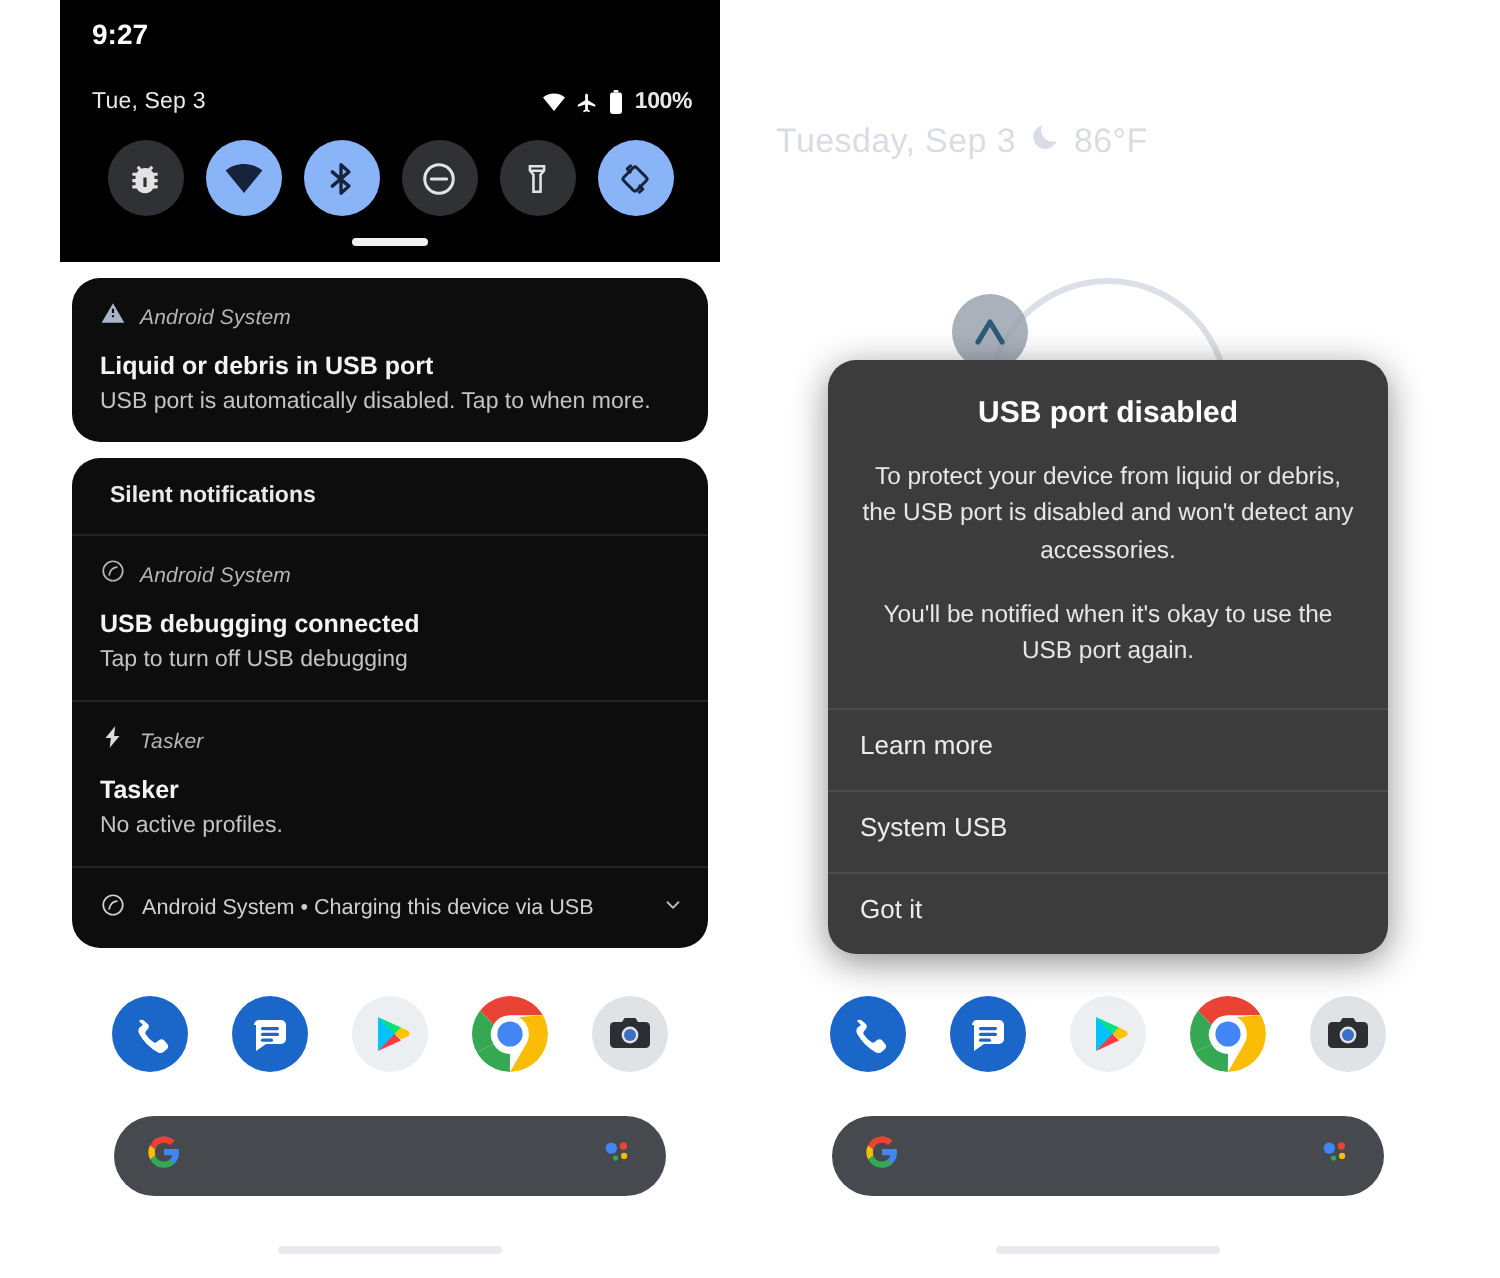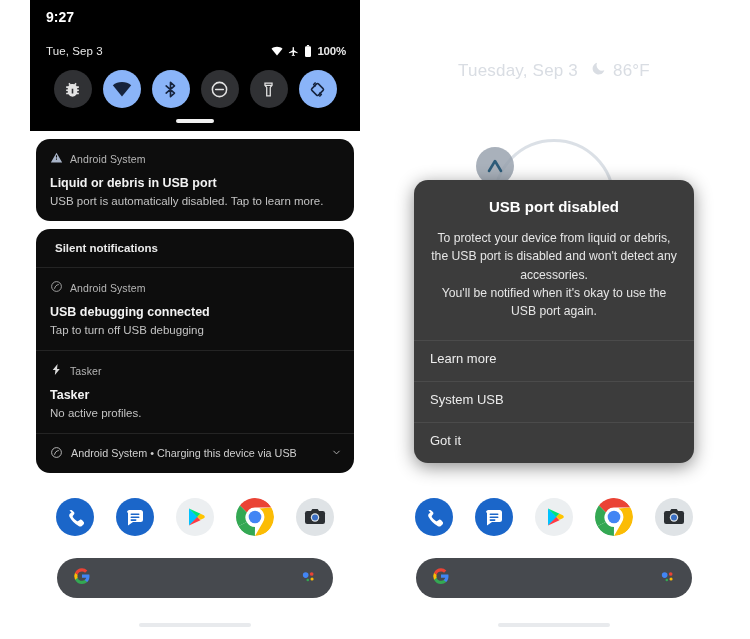--- a/index.html
+++ b/index.html
@@ -71,21 +71,21 @@
     width: 38px; height: 4px; border-radius: 3px; background: #f1f1f1;
   }
 
   
   .notif-area { position: absolute; top: 131px; left: 0; right: 0; z-index: 20; }
   .notif-group {
     margin: 8px 6px 0 6px; background: #0d0d0d; border-radius: 14px;
     overflow: hidden; box-shadow: 0 0 0 .5px rgba(255,255,255,.05);
   }
   .notif-card { padding: 11px 14px 12px 14px; }
-  .notif-head { display: flex; align-items: center; gap: 7px; margin-bottom: 7px; }
+  .notif-head { display: flex; align-items: center; gap: 7px; margin-bottom: 7px; font-style: italic; }
   .notif-app { color: #b6b6b6; font-size: 10.5px; letter-spacing: .1px; }
   .notif-title { color: #f3f3f3; font-size: 12.5px; font-weight: bold; line-height: 1.35; }
   .notif-body { color: #c3c3c3; font-size: 11.5px; line-height: 1.4; margin-top: 1px; }
   .notif-sep { height: 1px; background: #242424; margin: 0 0; }
   .silent-header {
     padding: 13px 14px 13px 19px; color: #eaeaea;
     font-size: 11.5px; font-weight: bold;
   }
   .notif-compact {
     display: flex; align-items: center; gap: 8px;
@@ -102,21 +102,21 @@
   
   .ghost-labels {
     position: absolute; top: 457px; left: 0; right: 0; z-index: 5;
     display: flex; color: rgba(255,255,255,.30); font-size: 9px;
   }
   .ghost-labels span { position: absolute; white-space: nowrap; }
 
   
   .lock-clock {
     position: absolute; top: 60px; left: 0; right: 0; z-index: 6;
-    display: flex; align-items: center; justify-content: center; gap: 13px;
+    display: flex; align-items: center; gap: 7px;
     color: #d9dde3; font-size: 17px; letter-spacing: .2px;
   }
   .lock-temp { display: flex; align-items: center; gap: 6px; font-size: 17px; }
 
   .home-icon-row { position: absolute; top: 131px; left: 0; right: 0; z-index: 4; }
   .app-chip {
     position: absolute; width: 38px; height: 38px; border-radius: 50%;
     background: rgba(150,160,172,.82);
     display: flex; align-items: center; justify-content: center;
   }
@@ -133,21 +133,21 @@
     overflow: hidden; box-shadow: 0 4px 18px rgba(0,0,0,.45);
   }
   .dlg-title {
     color: #fff; font-size: 15px; font-weight: bold;
     text-align: center; padding: 18px 16px 14px 16px;
   }
   .dlg-body {
     color: #e6e6e6; font-size: 12.2px; line-height: 1.5;
     text-align: center; padding: 0 16px 6px 16px;
   }
-  .dlg-body p + p { }
+  .dlg-body p + p { margin-top: 14px; }
   .dlg-body-pad { height: 14px; }
   .dlg-div { height: 1px; background: #4b4b4b; }
   .dlg-action {
     color: #ececec; font-size: 13px;
     padding: 10px 16px 15px 16px;
   }
 
   
   .dock { position: absolute; left: 0; right: 0; z-index: 10; }
   .dock-row { display: flex; justify-content: center; gap: 22px; }
@@ -262,21 +262,21 @@
         <div class="notif-card">
           <div class="notif-head">
             <span>
               <svg width="13" height="13" viewBox="0 0 24 24" fill="#a8b4c8">
                   <path d="M12 3L1.5 21h21L12 3zm1 13h-2v-2h2v2zm0-4h-2V8h2v4z"></path>
                 </svg>
             </span>
             <span class="notif-app">Android System</span>
           </div>
           <div class="notif-title">Liquid or debris in USB port</div>
-          <div class="notif-body">USB port is automatically disabled. Tap to learn more.</div>
+          <div class="notif-body">USB port is automatically disabled. Tap to when more.</div>
         </div>
       </div>
 
       <div class="notif-group">
         <div class="silent-header">Silent notifications</div>
         <div class="notif-sep"></div>
 
         <div class="notif-card">
           <div class="notif-head">
             <span>

